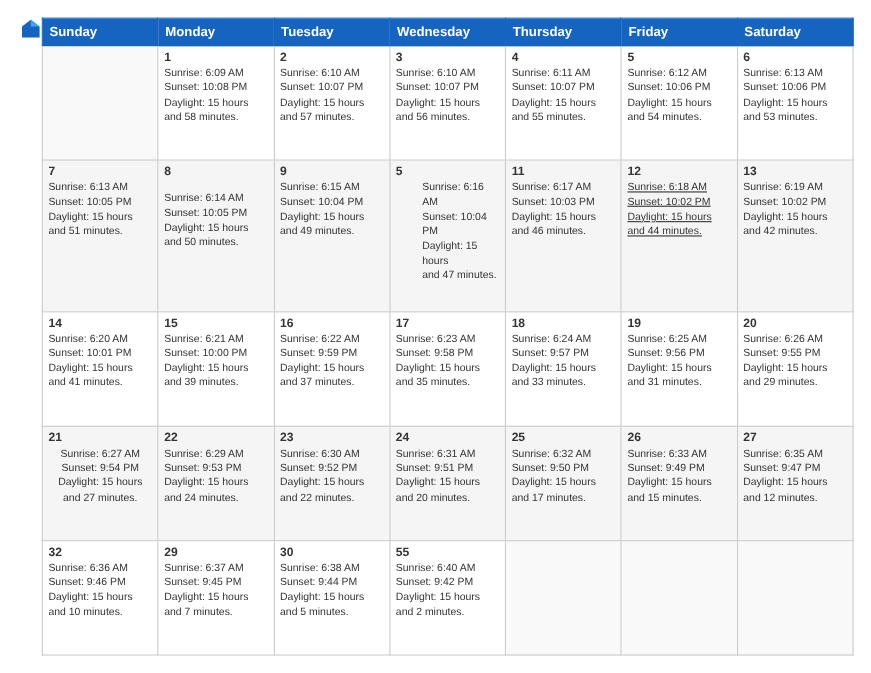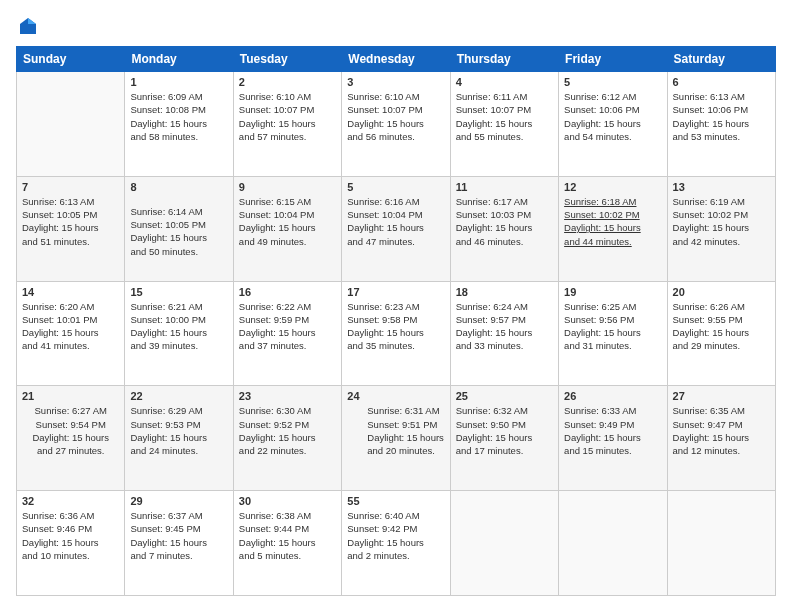--- a/index.html
+++ b/index.html
@@ -8,21 +8,21 @@
       background: #fff;
       width: 792px;
       height: 612px;
       overflow: hidden;
     }
     .page {
       width: 792px;
       height: 612px;
       padding: 16px;
       display: flex;
-      flex-direction: column;
+      flex-direction: row;
     }
     .header {
       display: flex;
       justify-content: space-between;
       align-items: flex-start;
       margin-bottom: 10px;
     }
     .logo {
       display: flex;
       flex-direction: column;
@@ -193,21 +193,21 @@
           </td>
           <td>
             <span class="day-num">9</span>
             <div class="day-info" style="white-space: pre-line;">Sunrise: 6:15 AM
 Sunset: 10:04 PM
 Daylight: 15 hours
 and 49 minutes.</div>
           </td>
           <td>
             <span class="day-num">5</span>
-            <div class="day-info" style="white-space: pre-line;">Sunrise: 6:16 AM
+            <div class="day-info" style="white-space: pre-line; margin-left: 24px;">Sunrise: 6:16 AM
 Sunset: 10:04 PM
 Daylight: 15 hours
 and 47 minutes.</div>
           </td>
           <td>
             <span class="day-num">11</span>
             <div class="day-info" style="white-space: pre-line;">Sunrise: 6:17 AM
 Sunset: 10:03 PM
 Daylight: 15 hours
 and 46 minutes.</div>
@@ -295,21 +295,21 @@
           </td>
           <td>
             <span class="day-num">23</span>
             <div class="day-info" style="white-space: pre-line;">Sunrise: 6:30 AM
 Sunset: 9:52 PM
 Daylight: 15 hours
 and 22 minutes.</div>
           </td>
           <td>
             <span class="day-num">24</span>
-            <div class="day-info" style="white-space: pre-line; margin-left: 20px;">Sunrise: 6:31 AM
+            <div class="day-info" style="white-space: pre-line;">Sunrise: 6:31 AM
 Sunset: 9:51 PM
 Daylight: 15 hours
 and 20 minutes.</div>
           </td>
           <td>
             <span class="day-num">25</span>
             <div class="day-info" style="white-space: pre-line;">Sunrise: 6:32 AM
 Sunset: 9:50 PM
 Daylight: 15 hours
 and 17 minutes.</div>

